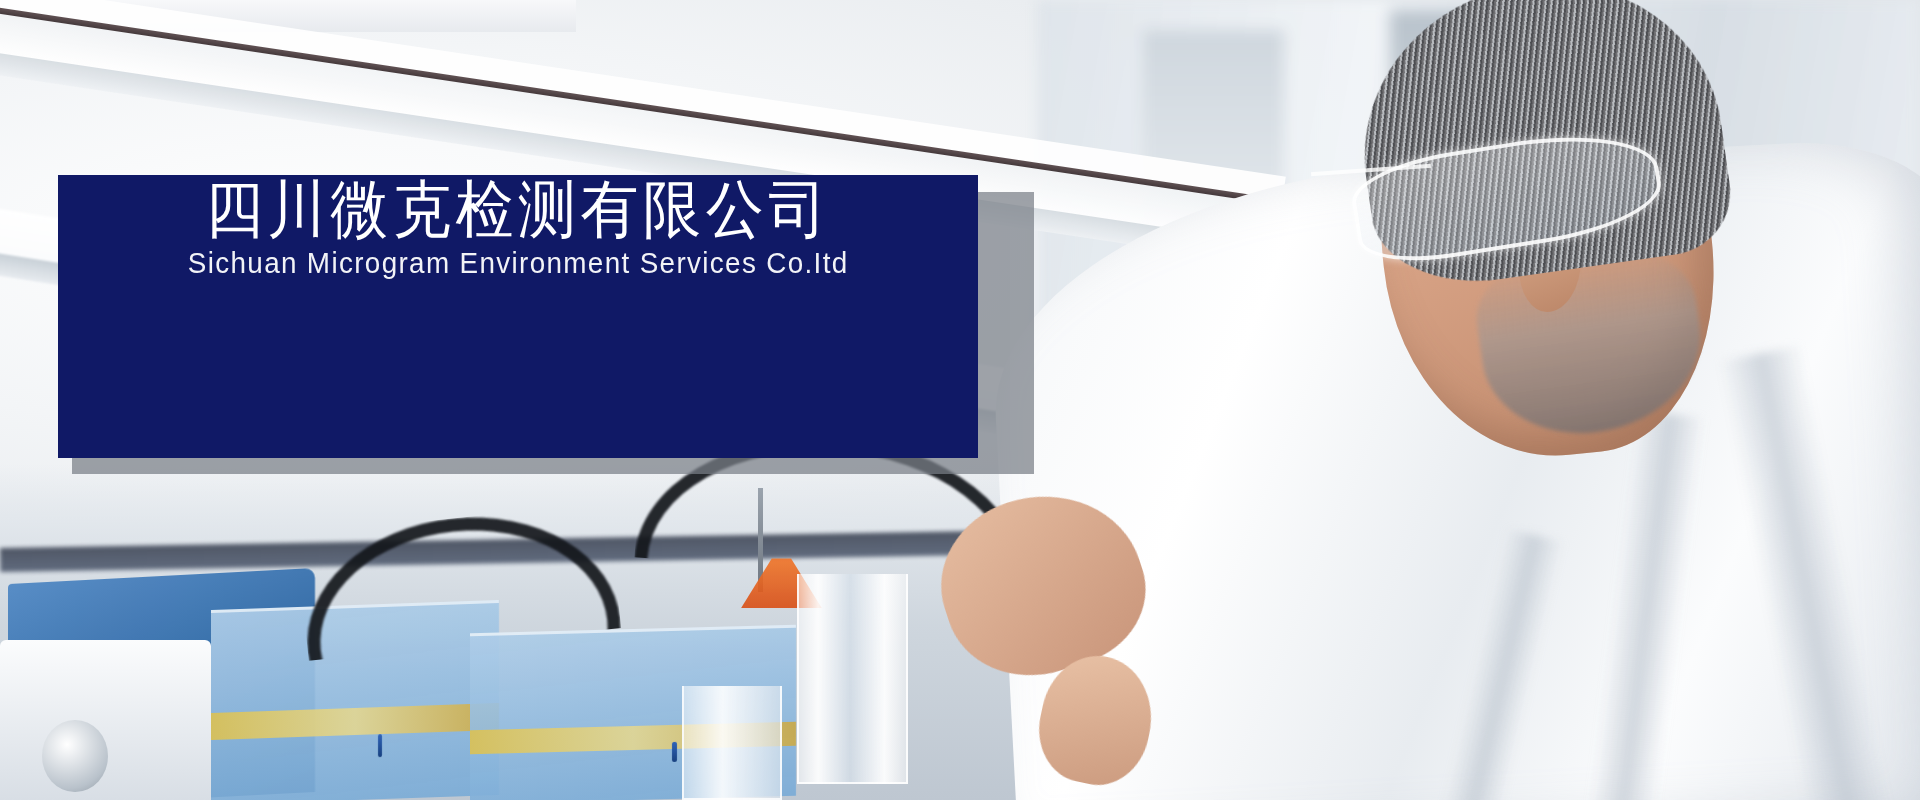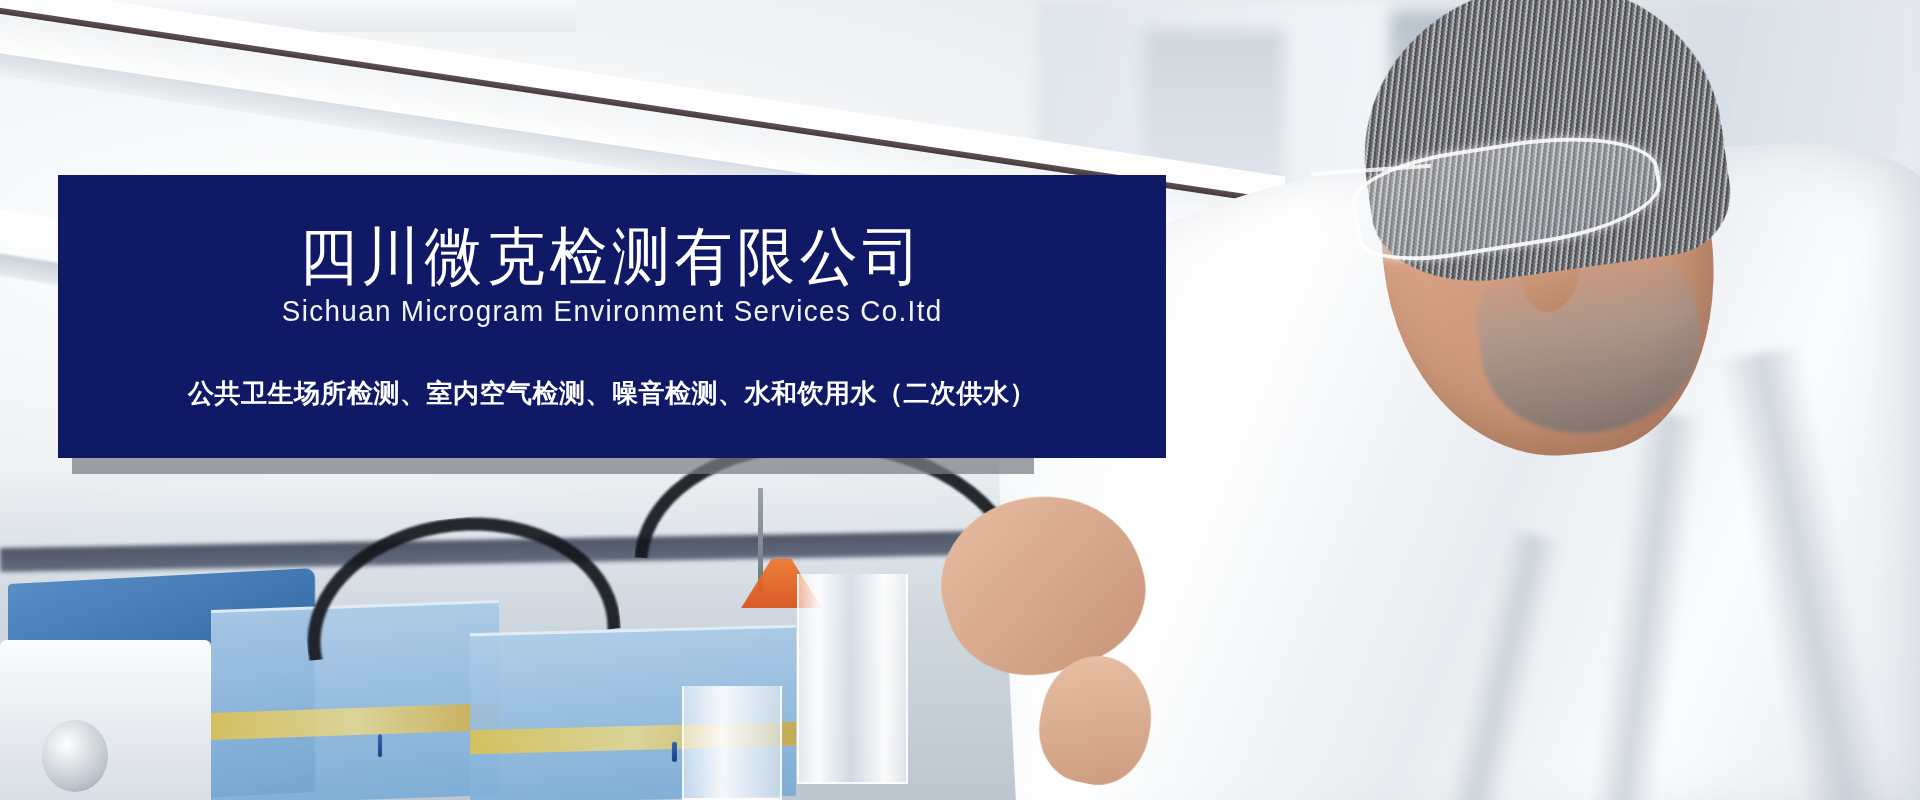--- a/index.html
+++ b/index.html
@@ -419,27 +419,26 @@
     left: 72px;
     top: 192px;
     width: 962px;
     height: 282px;
     background: rgba(120,126,134,.72);
   }
   .card {
     position: absolute;
     left: 58px;
     top: 175px;
-    width: 1108px;
+    width: 920px;
     height: 283px;
     background: #101966;
     display: flex;
     flex-direction: column;
     align-items: center;
-    justify-content: center;
   }
 
   .title-cn {
     color: #ffffff;
     font-family: "Liberation Sans", "DejaVu Sans", sans-serif;
     font-size: 63px;
     line-height: 1.08;
     letter-spacing: 5px;
     font-weight: 400;
     margin: 0 0 4px 0;
@@ -561,17 +560,16 @@
         <div class="hand"></div>
         <div class="thumb"></div>
       </div>
     </div>
   </div>
 
   <div class="card-shadow"></div>
   <div class="card">
     <h1 class="title-cn">四川微克检测有限公司</h1>
     <p class="title-en">Sichuan Microgram Environment Services Co.Itd</p>
-    <p class="services">公共卫生场所检测、室内空气检测、噪音检测、水和饮用水（二次供水）</p>
   </div>
 
 
 </div>
 
 </body></html>

